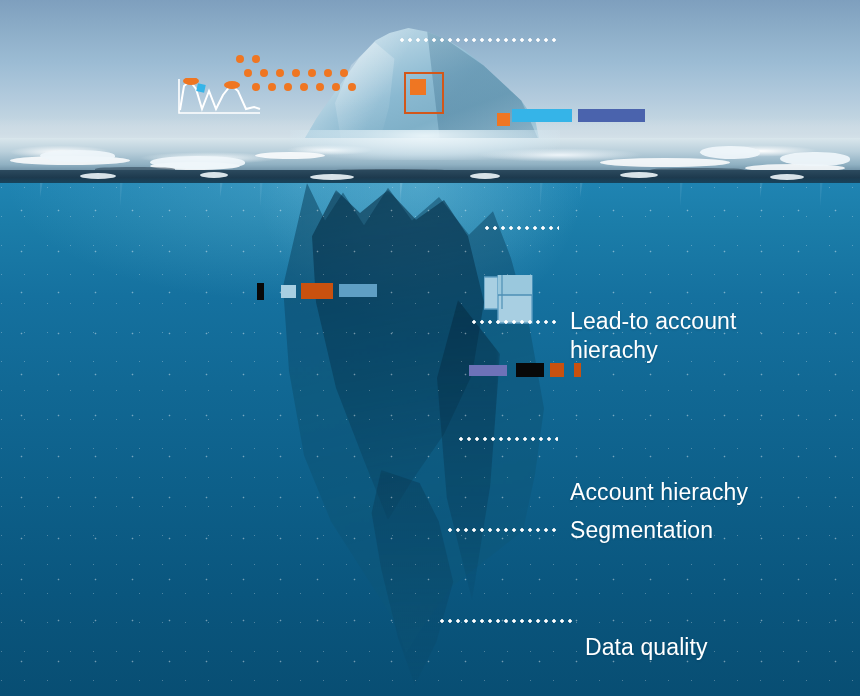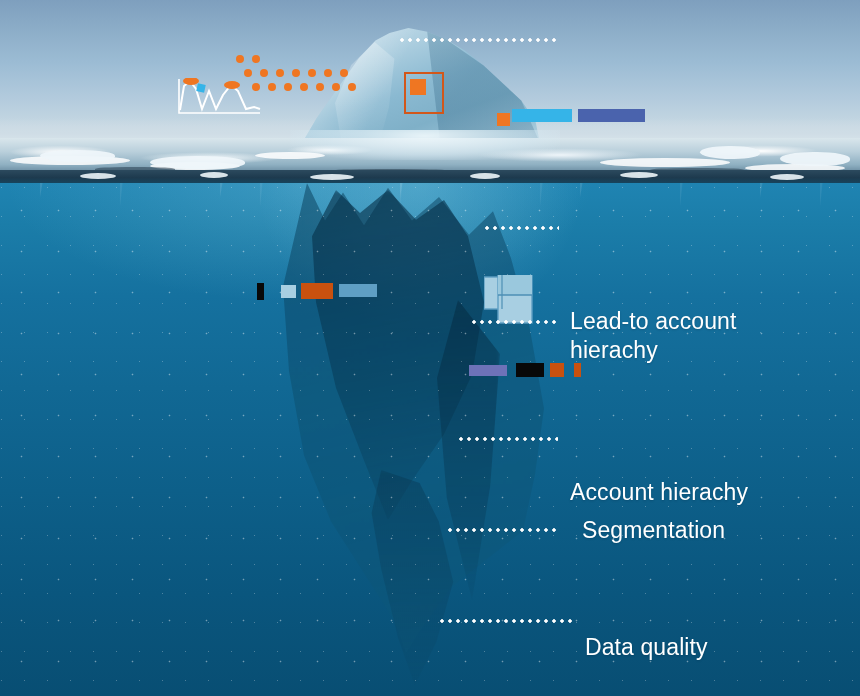--- a/index.html
+++ b/index.html
@@ -362,18 +362,18 @@
   <div class="leader" style="left:483px; top:226px; width:76px;"></div>
 
   <div class="leader" style="left:470px; top:320px; width:88px;"></div>
   <div class="label" style="left:570px; top:307px;">Lead-to account
 hierachy</div>
 
   <div class="leader" style="left:457px; top:437px; width:101px;"></div>
   <div class="label" style="left:570px; top:450px;margin-top:28px;">Account hierachy</div>
 
   <div class="leader" style="left:446px; top:528px; width:112px;"></div>
-  <div class="label" style="left:570px; top:516px;margin-left:12px;">Segmentation</div>
+  <div class="label" style="left:570px; top:516px;">Segmentation</div>
 
   <div class="leader" style="left:438px; top:619px; width:135px;"></div>
   <div class="label" style="left:585px; top:607px;margin-top:26px;">Data quality</div>
 
 </div>
 
 </body></html>

